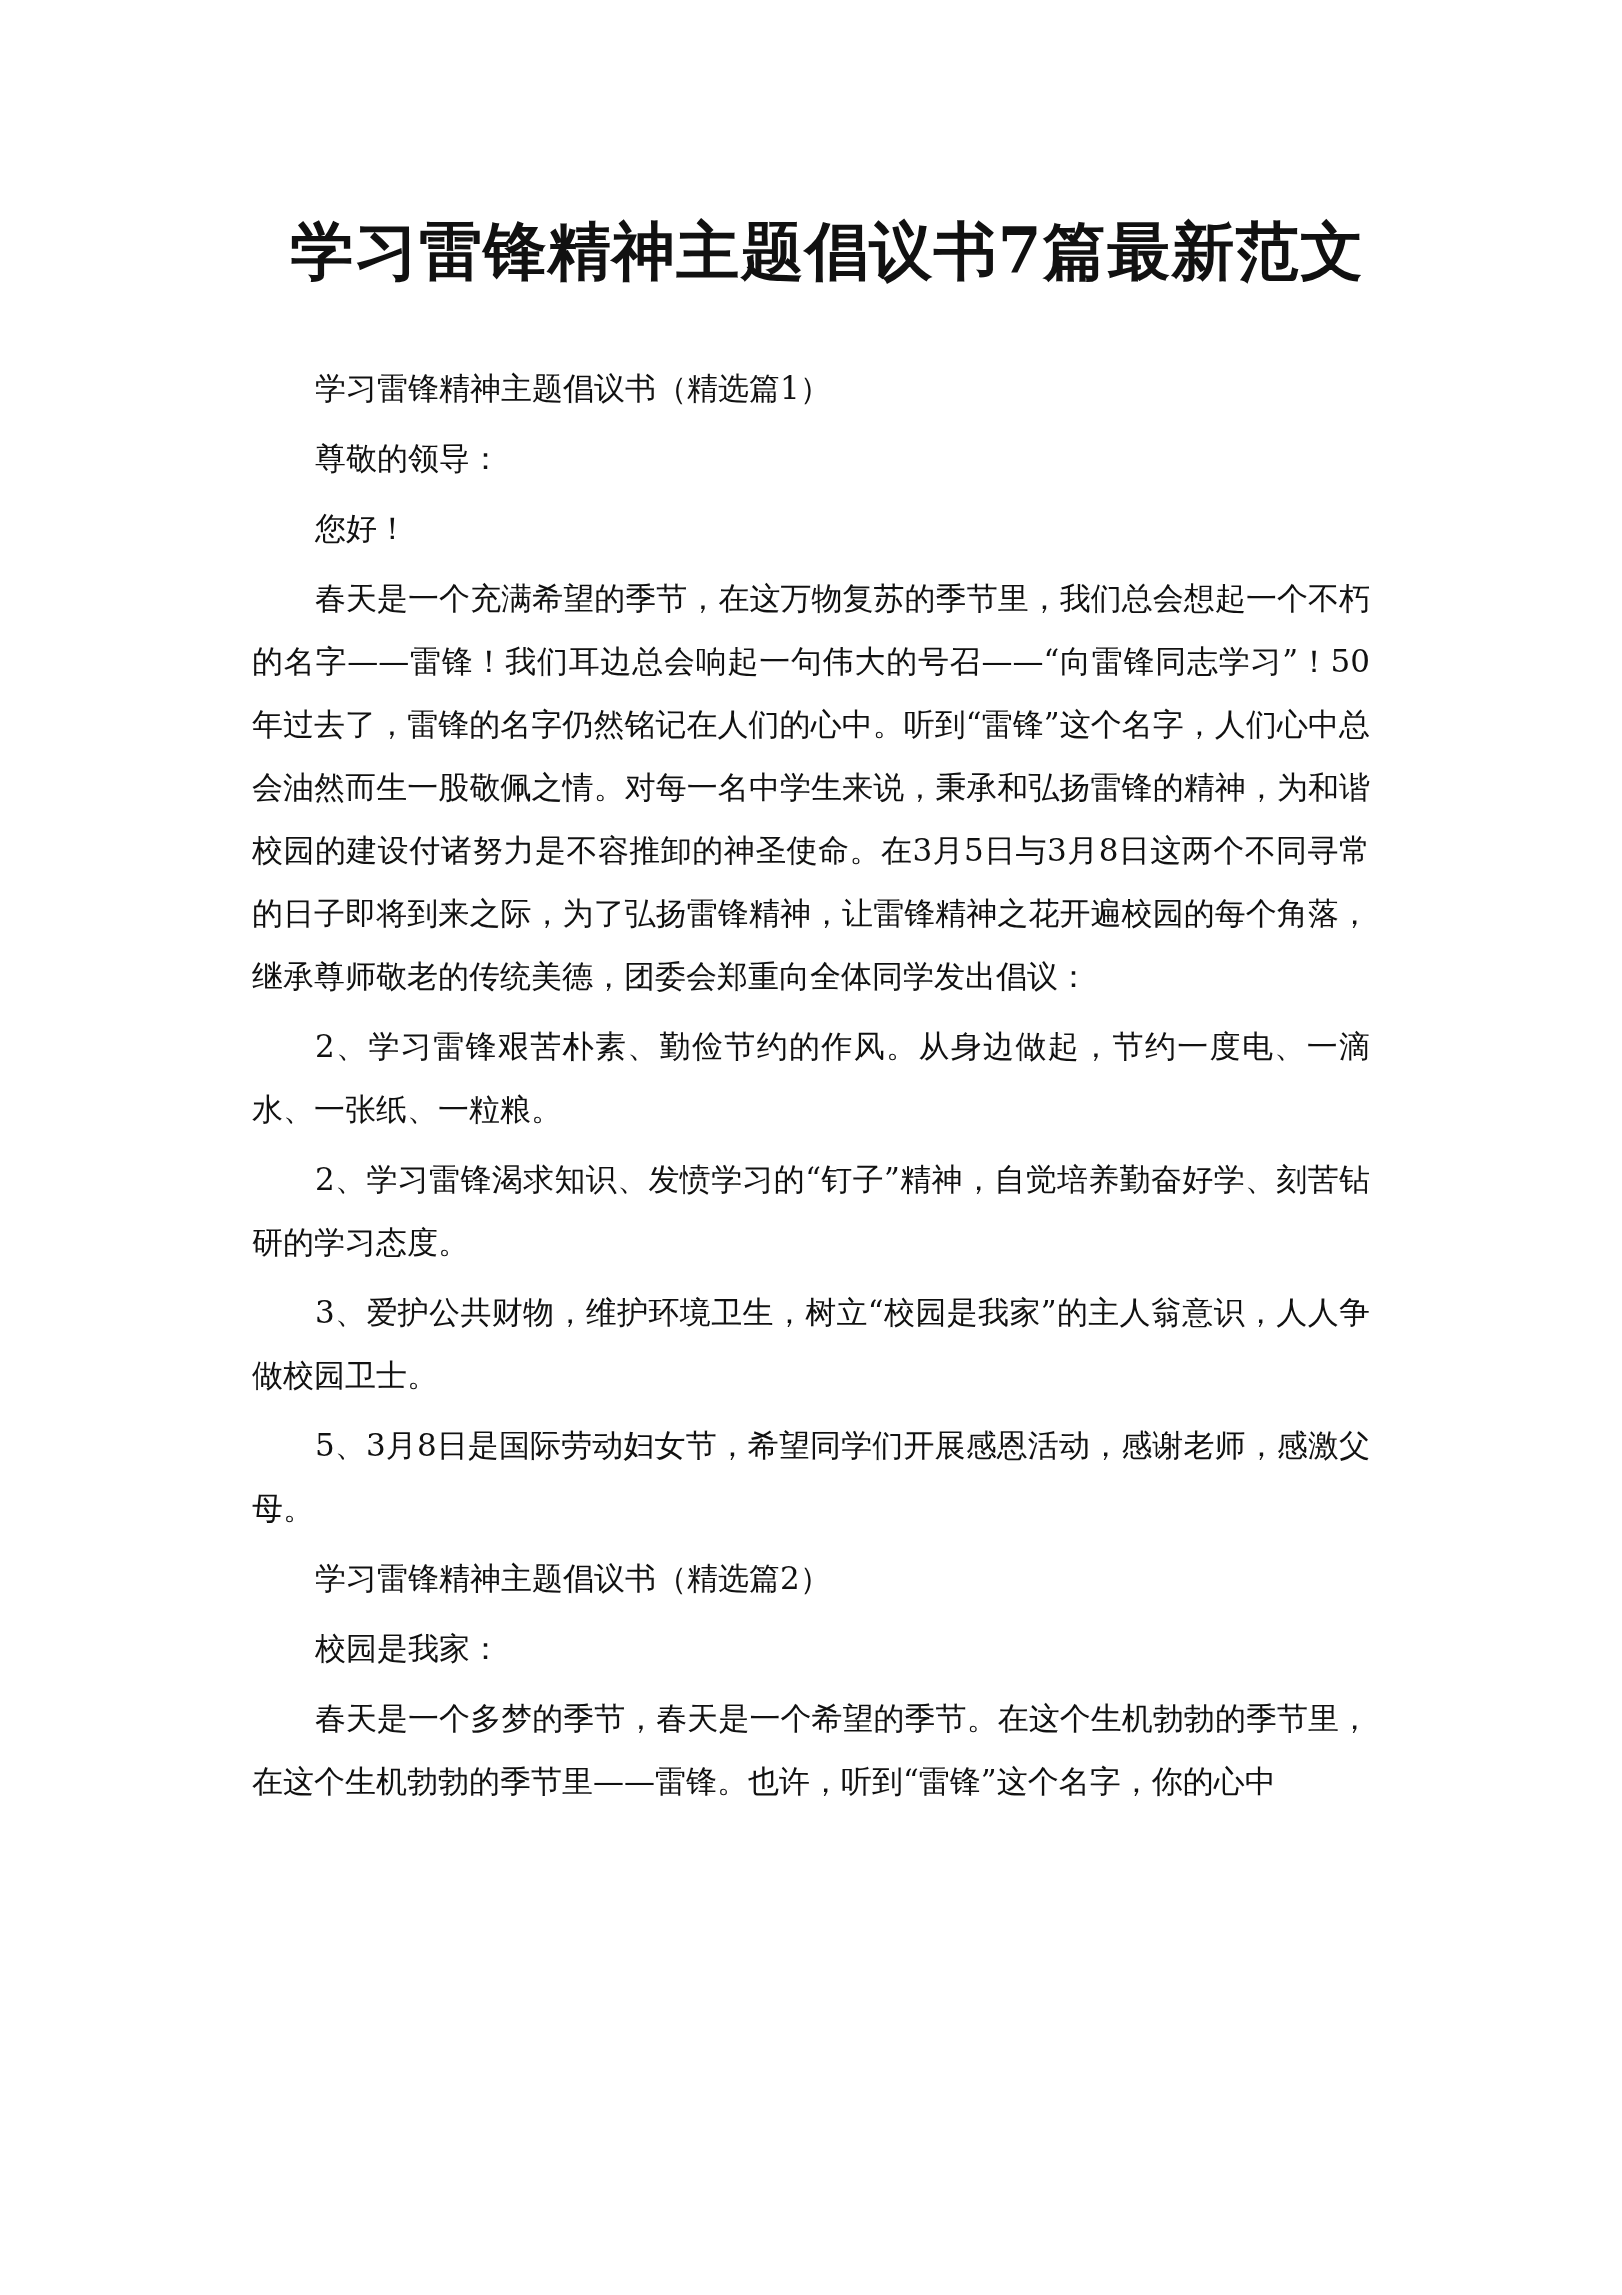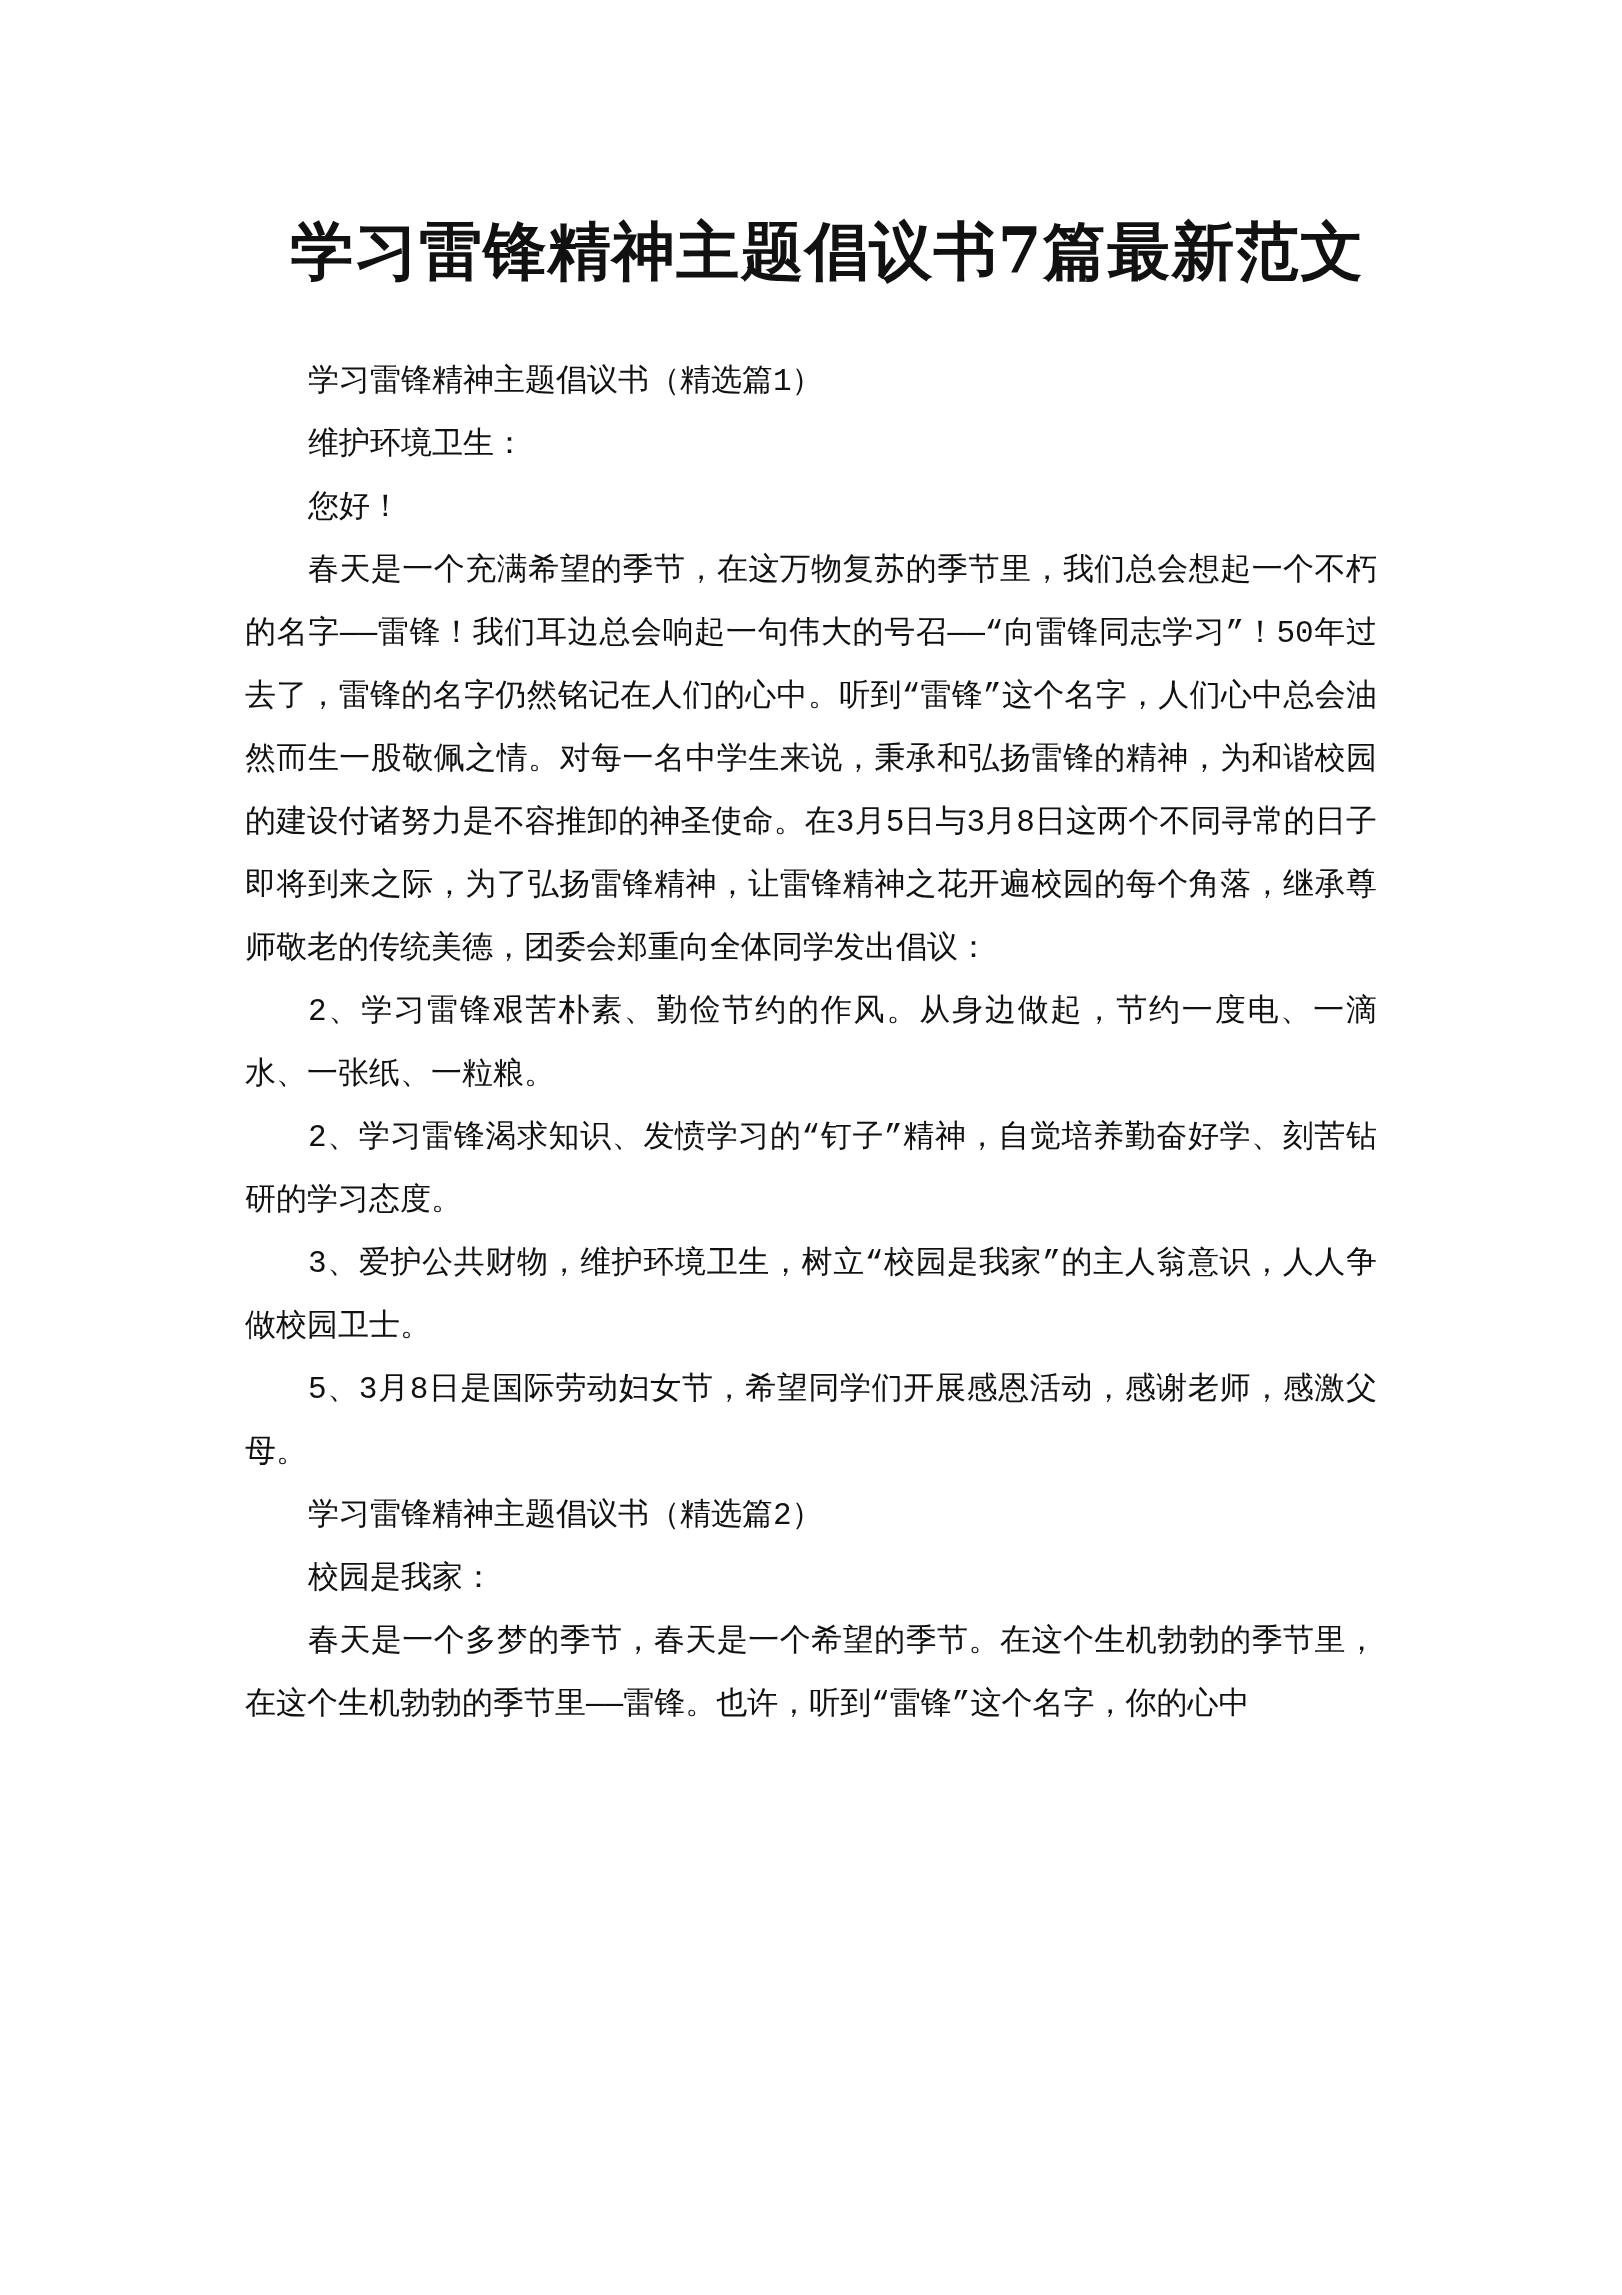--- a/index.html
+++ b/index.html
@@ -38,36 +38,35 @@
     .body {
       position: absolute;
       left: 245px;
       top: 350px;
       width: 1132px;
       font-size: 31px;
       line-height: 63px;
       text-align: justify;
     }
     .body p {
-      margin: 0;
+      margin: 7px;
       text-indent: 63px;
       letter-spacing: 0;
-      font-family: Liberation Mono, monospace;
     }
   </style>
 </head>
 <body>
 
 <div class="page">
   <h1 class="title">学习雷锋精神主题倡议书7篇最新范文</h1>
 
   <div class="body">
 
     <p>学习雷锋精神主题倡议书（精选篇1）</p>
-    <p>维护环境卫生：</p>
+    <p>尊敬的领导：</p>
     <p>您好！</p>
     <p>春天是一个充满希望的季节，在这万物复苏的季节里，我们总会想起一个不朽的名字——雷锋！我们耳边总会响起一句伟大的号召——“向雷锋同志学习”！50年过去了，雷锋的名字仍然铭记在人们的心中。听到“雷锋”这个名字，人们心中总会油然而生一股敬佩之情。对每一名中学生来说，秉承和弘扬雷锋的精神，为和谐校园的建设付诸努力是不容推卸的神圣使命。在3月5日与3月8日这两个不同寻常的日子即将到来之际，为了弘扬雷锋精神，让雷锋精神之花开遍校园的每个角落，继承尊师敬老的传统美德，团委会郑重向全体同学发出倡议：</p>
     <p>2、学习雷锋艰苦朴素、勤俭节约的作风。从身边做起，节约一度电、一滴水、一张纸、一粒粮。</p>
     <p>2、学习雷锋渴求知识、发愤学习的“钉子”精神，自觉培养勤奋好学、刻苦钻研的学习态度。</p>
     <p>3、爱护公共财物，维护环境卫生，树立“校园是我家”的主人翁意识，人人争做校园卫士。</p>
     <p>5、3月8日是国际劳动妇女节，希望同学们开展感恩活动，感谢老师，感激父母。</p>
 
     <p>学习雷锋精神主题倡议书（精选篇2）</p>
     <p>校园是我家：</p>
     <p>春天是一个多梦的季节，春天是一个希望的季节。在这个生机勃勃的季节里，在这个生机勃勃的季节里——雷锋。也许，听到“雷锋”这个名字，你的心中</p>

